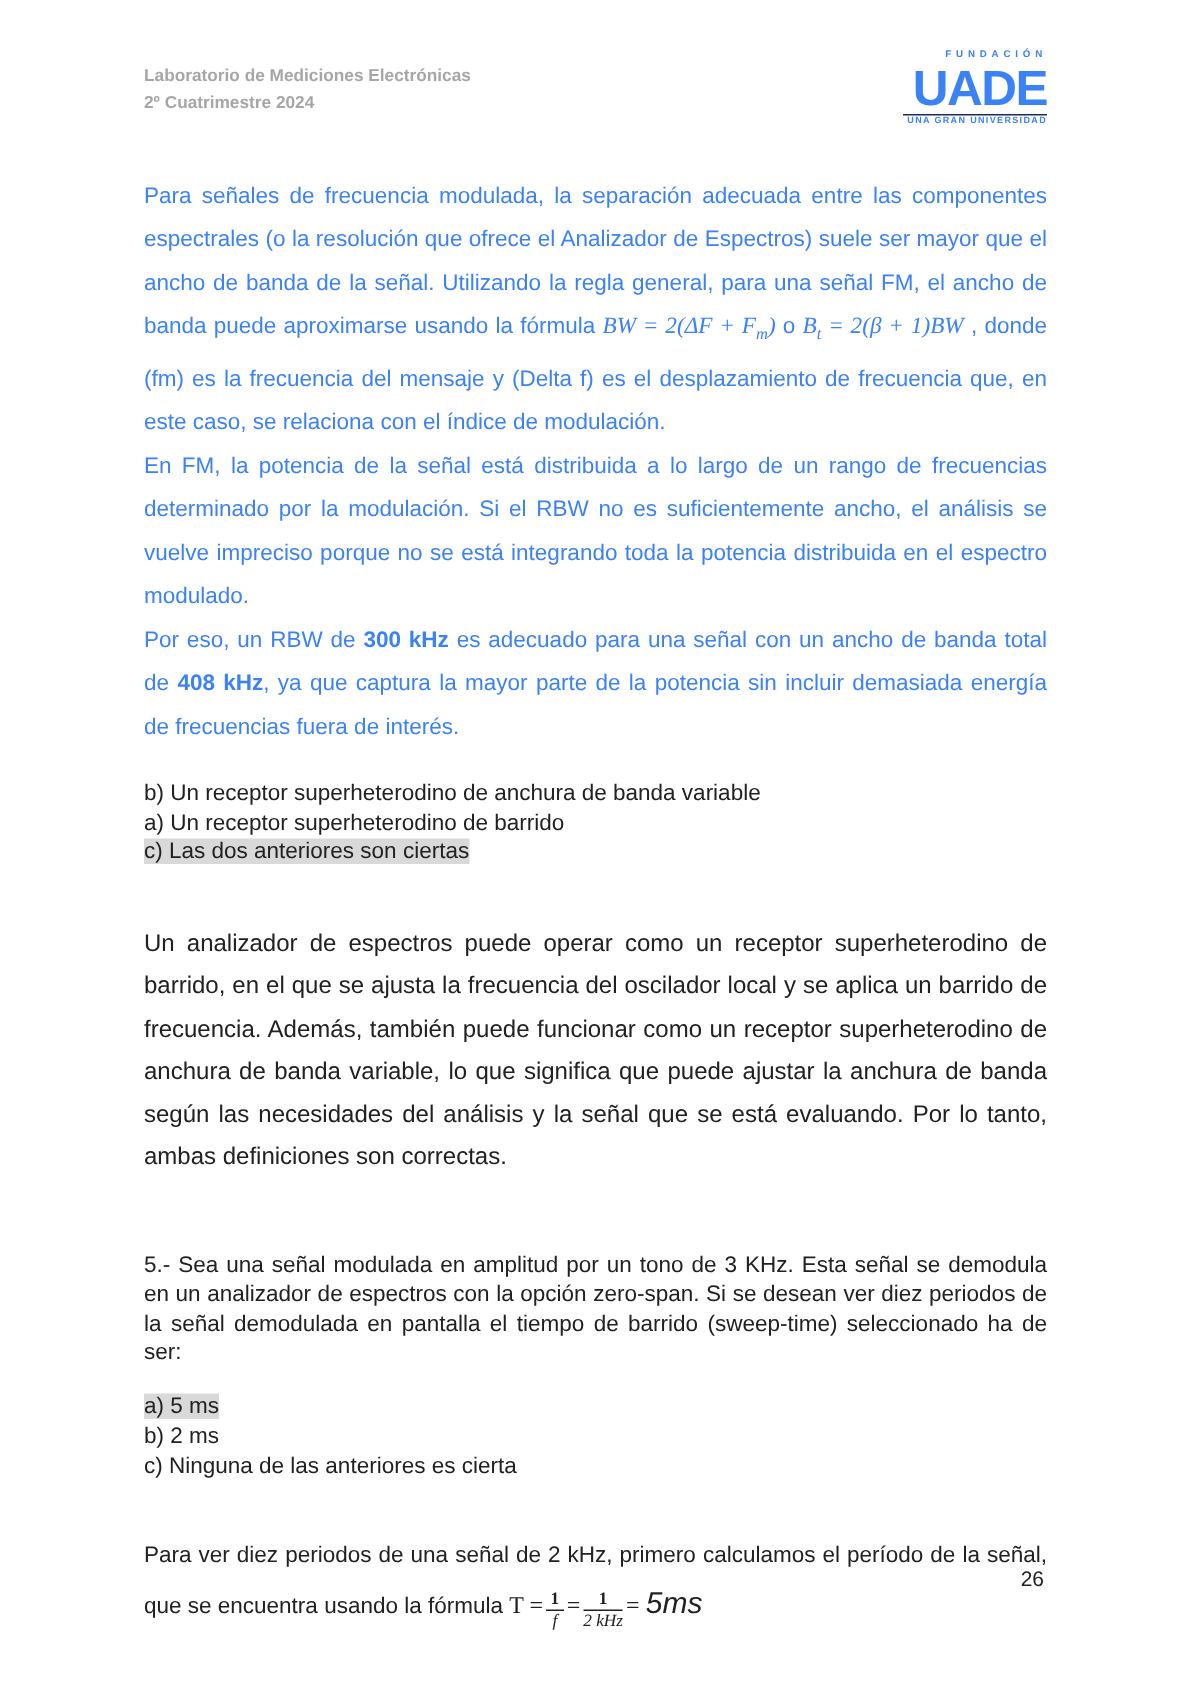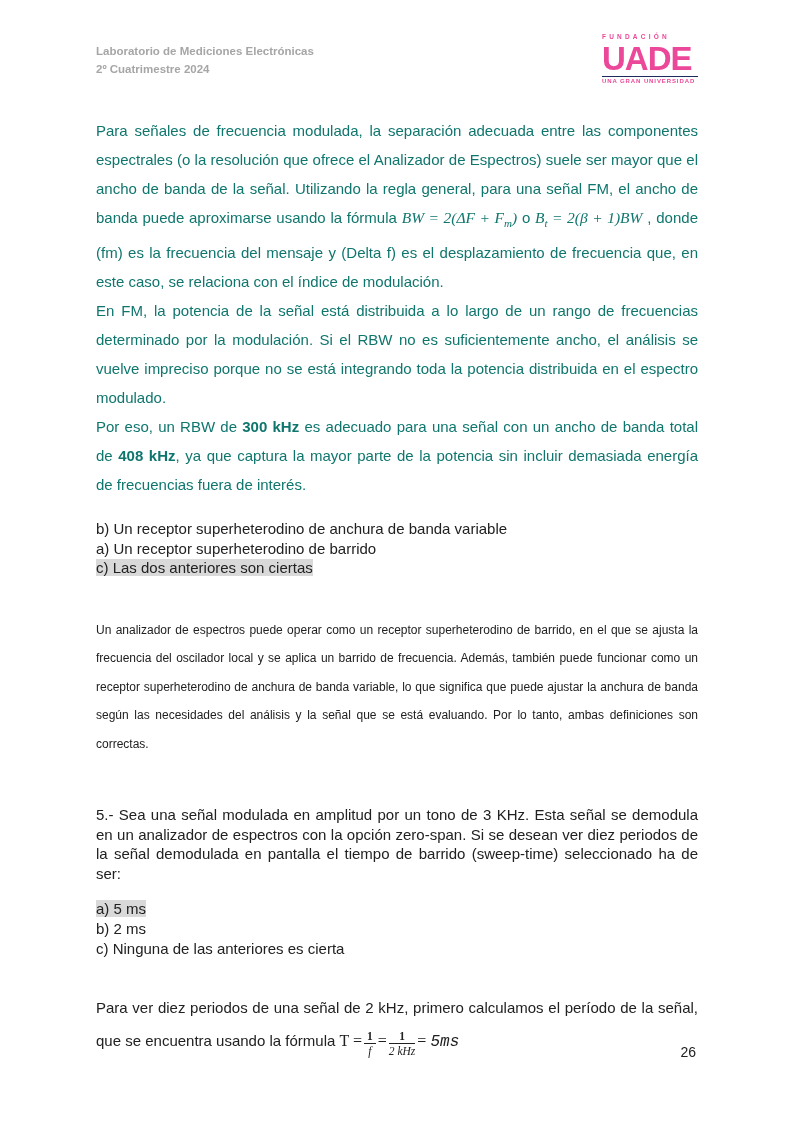--- a/index.html
+++ b/index.html
@@ -16,52 +16,52 @@
   }
   
   .header{
     display:flex;justify-content:space-between;align-items:flex-start;
     margin-top:42px;
   }
   .header-meta{
     font-size:11.5px;font-weight:bold;color:#a6a6a6;line-height:18px;
   }
   .logo{
-    text-align:left;color:#ec4899;line-height:1;margin-top:-8px;width:96px;
+    text-align:right;color:#3b82f6;line-height:1;margin-top:-8px;width:96px;
   }
   .logo-top{font-size:6.5px;font-weight:bold;letter-spacing:3.2px;margin-bottom:1px;}
   .logo-name{font-size:33px;font-weight:bold;letter-spacing:-1px;font-family:"Liberation Sans",sans-serif;}
   .logo-sub{font-size:6px;font-weight:bold;letter-spacing:0.9px;border-top:1px solid #1e2a5a;padding-top:1.5px;margin-top:1px;}
   
   .flow{margin-top:32px;}
   p{margin:0;}
   .para{
-    font-size:15px;line-height:29px;text-align:justify;color:#0f766e;
+    font-size:15px;line-height:29px;text-align:justify;color:#3b82f6;
   }
   .math{font-family:"Liberation Serif","DejaVu Serif",serif;font-style:italic;font-size:15.5px;}
   .math sub{font-size:11px;font-style:italic;}
   b{font-weight:bold;}
   .q-title{font-size:15px;line-height:19px;margin-top:25px;}
   .options{margin-top:20px;font-size:15px;line-height:19.5px;}
   .option{white-space:nowrap;}
   .hl{background:#d9d9d9;text-align:center;}
-  .expl{margin-top:38px;font-size:12px;line-height:28.5px;text-align:justify;}
+  .expl{margin-top:38px;font-size:16px;line-height:28.5px;text-align:justify;}
   .q5-title{margin-top:47px;font-size:15px;line-height:19.5px;text-align:justify;}
   .options-5{margin-top:16px;font-size:15px;line-height:20px;}
   .expl5{margin-top:32px;font-size:15px;line-height:33px;text-align:justify;}
   
   .frac{
     display:inline-block;vertical-align:-9px;text-align:center;
     font-family:"Liberation Serif","DejaVu Serif",serif;
     line-height:1.05;margin:0 2px;
   }
   .frac .num{display:block;border-bottom:1.2px solid #212121;padding:0 3px 1px 3px;font-size:11.5px;font-weight:bold;}
   .frac .den{display:block;font-size:11.5px;font-style:italic;padding-top:1px;}
   .fserif{font-family:"Liberation Serif","DejaVu Serif",serif;font-size:16px;}
-  .fital{font-family:Liberation Mono, monospace;font-style:italic;font-size:16px;}
+  .fital{font-family:Liberation Sans, sans-serif;font-style:italic;font-size:20px;}
   
   .page-number{
     position:absolute;right:98px;bottom:63px;font-size:14px;color:#212121;
   }
 </style>
 </head>
 <body>
 
 <div class="page">
 

